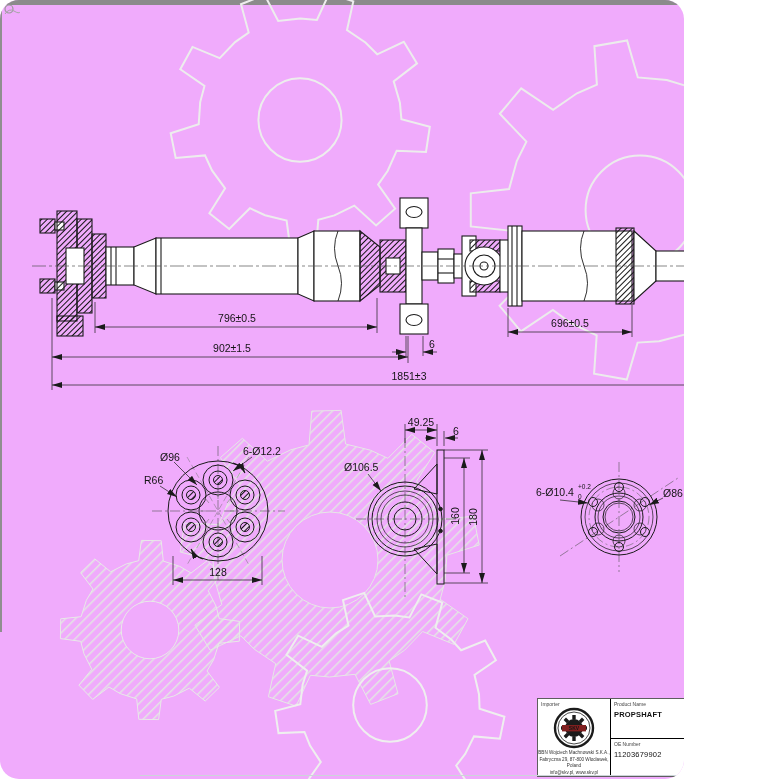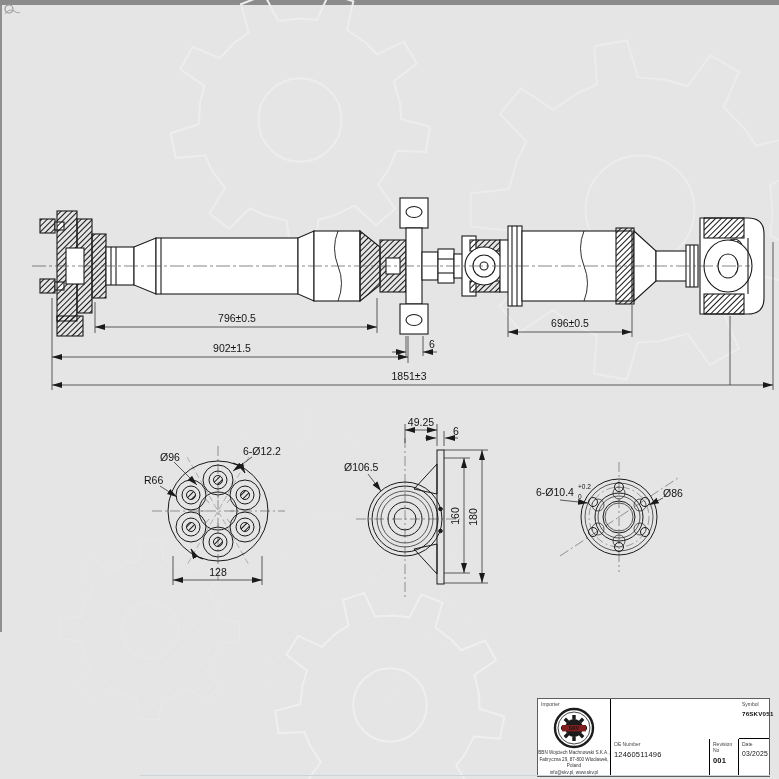--- a/index.html
+++ b/index.html
@@ -1,17 +1,17 @@
 <!DOCTYPE html>
 <html><head>
 <meta charset="utf-8">
 <style>
   html,body{margin:0;padding:0;background:#fff;}
-  #page{position:relative;width:779px;height:779px;background:#e5e5e5;overflow:hidden;
-        font-family:"Liberation Sans",sans-serif;}
+  #page{position:relative;width:684px;height:779px;background:#f0abfc;overflow:hidden;
+        font-family:"Liberation Sans",sans-serif;border-radius:19px;}
   
   .edge-top{position:absolute;left:0;top:0;width:779px;height:5px;background:#8b8b8b;}
   .edge-left{position:absolute;left:0;top:5px;width:2px;height:627px;background:#8f8f8f;}
   .bottom-line{position:absolute;left:140px;top:775px;width:630px;height:1px;background:#ccd4d9;}
   svg text{font-family:"Liberation Sans",sans-serif;fill:#141414;}
   .dimt{font-size:10.5px;}
   .lblt{font-size:10.5px;}
   .tolt{font-size:6.5px;}
   
   .tb{position:absolute;left:537px;top:698px;width:233px;height:79px;border:1px solid #5e5e5e;
@@ -312,29 +312,33 @@
           </g>
           <rect x="-12" y="-3" width="24" height="6.4" fill="#801f1f"></rect>
           <text y="2" text-anchor="middle" font-size="5" font-weight="bold" fill="#ffffff">SKV</text>
         </svg>
       </div>
       <div class="addr">BBN Wojciech Machnowski S.K.A.,</div>
       <div class="addr">Fabryczna 29, 87-800 Włocławek, Poland</div>
       <div class="addr">info@skv.pl, www.skv.pl</div>
     </div>
 
+    <div class="cell" style="left:73px;top:0;width:128px;height:40px;border-right:1px solid;border-bottom:1px solid;">
+      <div class="lab">Product Name</div>
+      <div class="val">PROPSHAFT</div>
+    </div>
 
     <div class="cell" style="left:201px;top:0;width:30px;height:40px;border-bottom:1px solid;">
       <div class="lab">Symbol</div>
       <div class="val" style="font-size:6.2px;">76SKV051</div>
     </div>
 
     <div class="cell" style="left:73px;top:40px;width:99px;height:37px;border-right:1px solid;">
       <div class="lab">OE Number</div>
-      <div class="val" style="font-weight:normal;">12460511496</div>
+      <div class="val" style="font-weight:normal;">11203679902</div>
     </div>
 
     <div class="cell" style="left:172px;top:40px;width:29px;height:37px;border-right:1px solid;">
       <div class="lab">Revision No</div>
       <div class="val" style="font-weight:bold;">001</div>
     </div>
 
     <div class="cell" style="left:201px;top:40px;width:30px;height:37px;">
       <div class="lab">Date</div>
       <div class="val" style="font-weight:normal;font-size:6.8px;">03/2025</div>

